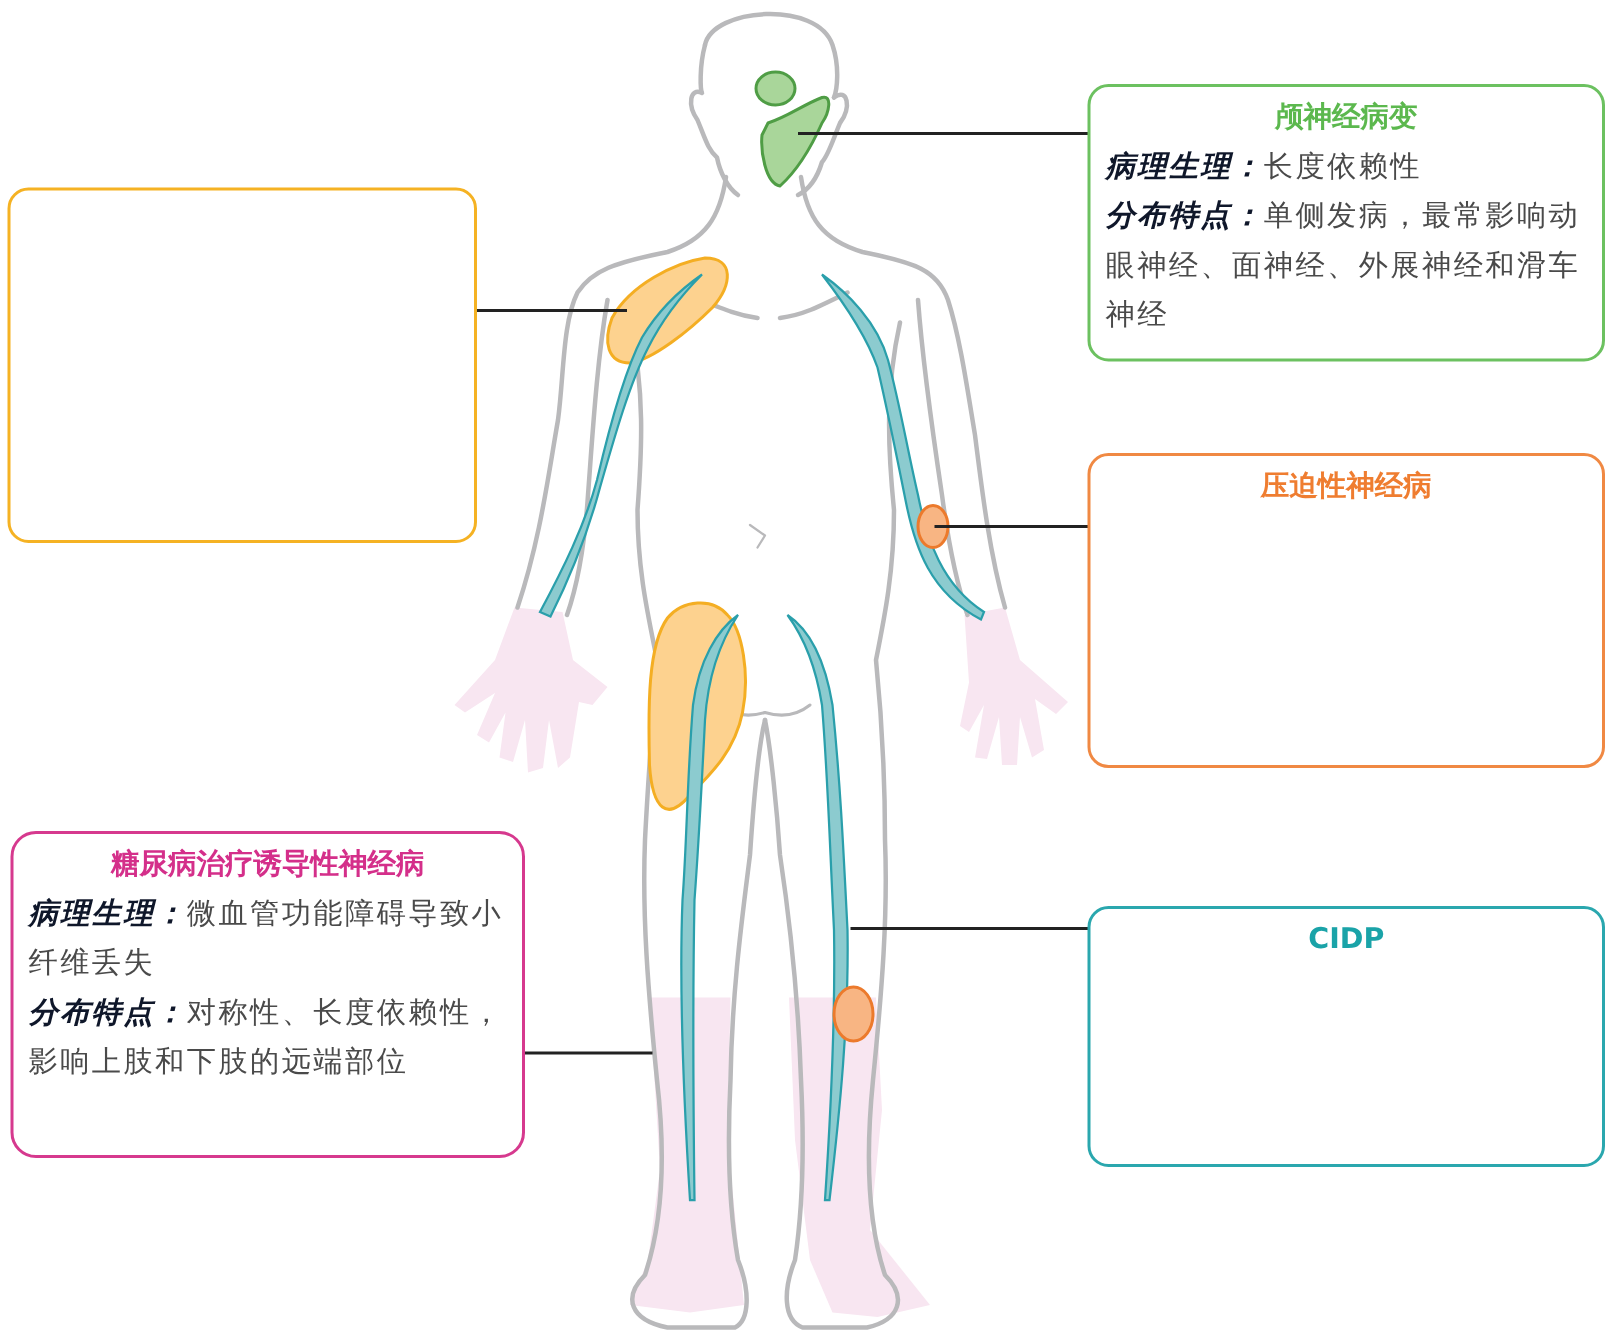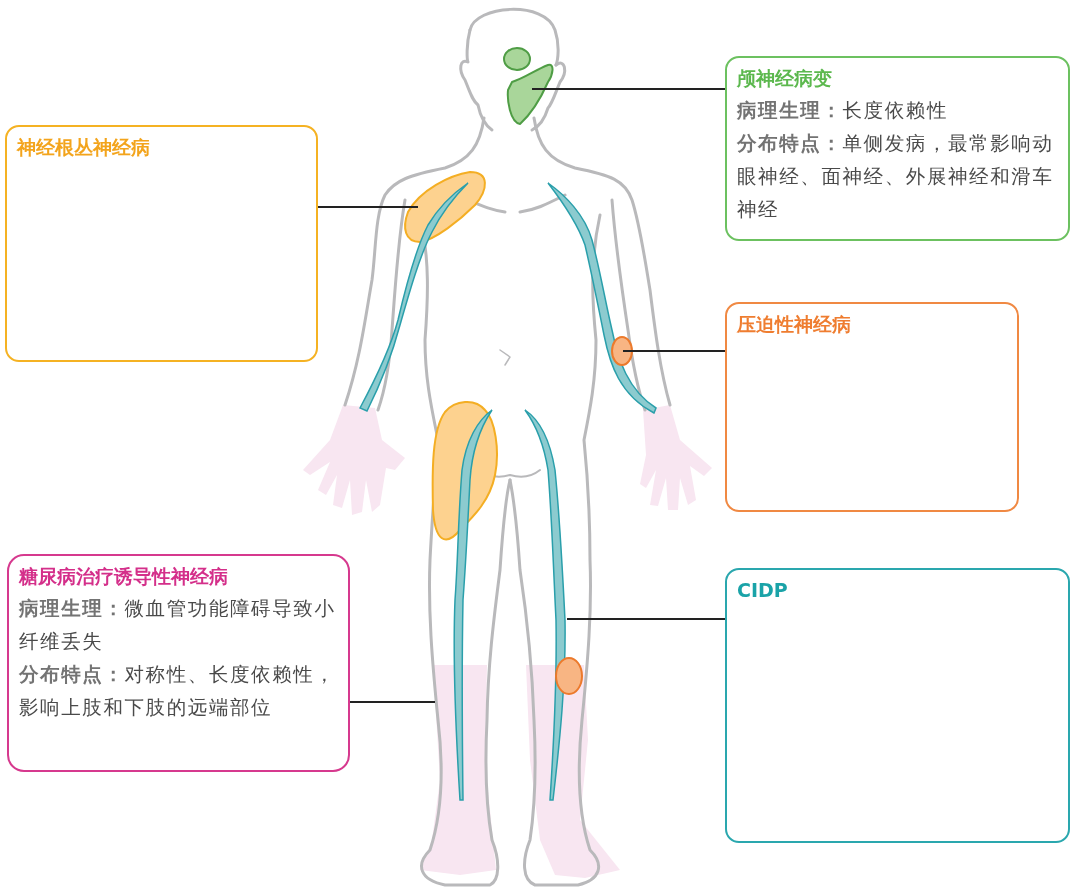--- a/index.html
+++ b/index.html
@@ -1,23 +1,23 @@
 <!DOCTYPE html>
 <html><head>
 <meta charset="utf-8">
 <style>
   html, body { margin: 0; padding: 0; background: #ffffff; }
   body { width: 1075px; height: 894px; position: relative; overflow: hidden;
          font-family: "DejaVu Sans", "Liberation Sans", sans-serif; }
   #figure { position: absolute; left: 0; top: 0; width: 1075px; height: 894px; }
   .box { position: absolute; background: #fff; border: 2px solid; border-radius: 14px;
          box-sizing: border-box; padding: 6px 10px 6px 10px; color: #4a4a4a; }
-  .box .title { text-align: left; font-weight: bold; font-size: 19px; line-height: 28px; margin-bottom: 2px; }
+  .box .title { text-align: center; font-weight: bold; font-size: 19px; line-height: 28px; margin-bottom: 2px; }
   .box .body { font-size: 19.5px; line-height: 33px; letter-spacing: 1.6px; }
-  .box .body b { color: #737373; font-weight: bold; }
+  .box .body b { color: #0f172a; font-weight: bold; font-style: italic; }
   .green { border-color: #6cc160; } .green .title { color: #5cb84e; }
   .orange-y { border-color: #f5b223; } .orange-y .title { color: #f3a41c; }
   .orange { border-color: #f08943; } .orange .title { color: #ef7d30; }
   .teal { border-color: #2aa7ae; } .teal .title { color: #1aa3a8; }
   .pink { border-color: #d6398e; border-radius: 17px; } .pink .title { color: #d42f8a; }
 </style>
 </head>
 <body>
 
 <svg id="figure" width="1075" height="894" viewBox="0 0 1075 894" xmlns="http://www.w3.org/2000/svg">
@@ -77,30 +77,29 @@
 
 <div class="box green" style="left:725px; top:56px; width:345px; height:185px;">
   <div class="title">颅神经病变</div>
   <div class="body">
     <b>病理生理：</b><span>长度依赖性</span><br>
     <b>分布特点：</b><span>单侧发病，最常影响动眼神经、面神经、外展神经和滑车神经</span>
   </div>
 </div>
 
 <div class="box orange-y" style="left:5px; top:125px; width:313px; height:237px;">
-  <div class="title">神经根丛神经病</div>
 </div>
 
-<div class="box orange" style="left:725px; top:302px; width:294px; height:210px;">
+<div class="box orange" style="left:725px; top:302px; width:345px; height:210px;">
   <div class="title">压迫性神经病</div>
 </div>
 
 <div class="box pink" style="left:7px; top:554px; width:343px; height:218px;">
   <div class="title">糖尿病治疗诱导性神经病</div>
   <div class="body">
     <b>病理生理：</b><span>微血管功能障碍导致小纤维丢失</span><br>
     <b>分布特点：</b><span>对称性、长度依赖性，影响上肢和下肢的远端部位</span>
   </div>
 </div>
 
-<div class="box teal" style="left:725px; top:568px; width:345px; height:275px;">
+<div class="box teal" style="left:725px; top:604px; width:345px; height:174px;">
   <div class="title">CIDP</div>
 </div>
 
 </body></html>

